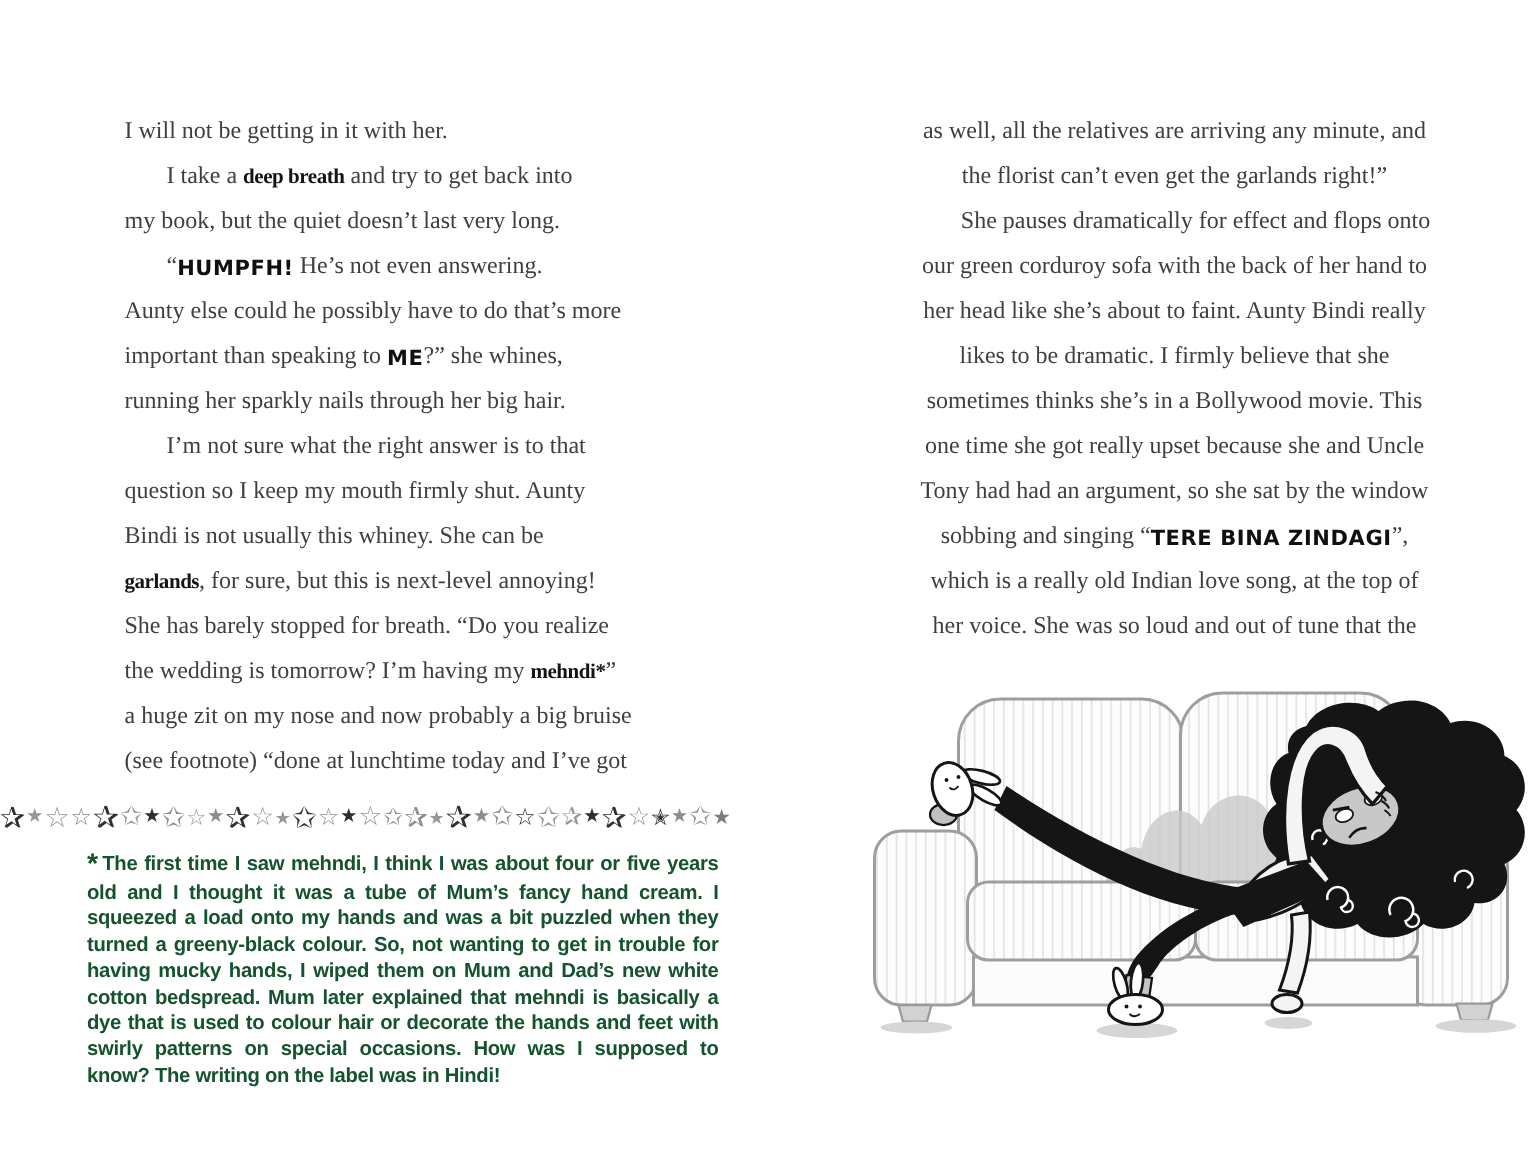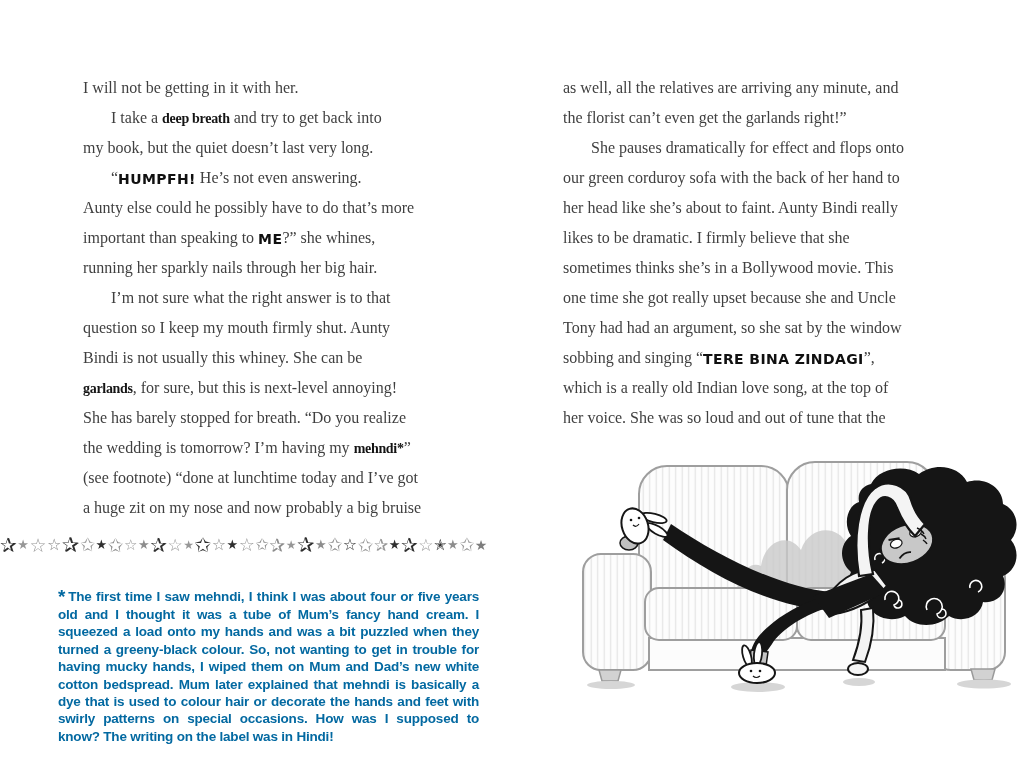--- a/index.html
+++ b/index.html
@@ -2,41 +2,41 @@
 <html><head>
 <meta charset="utf-8">
 <style>
   html,body{margin:0;padding:0;background:#ffffff;}
   .spread{
     position:relative;width:1024px;height:779px;background:#ffffff;
     font-family:"Liberation Serif",serif;color:#3f3f3f;overflow:hidden;
   }
   .text-col{position:absolute;top:73px;font-size:16px;line-height:30px;}
   .left-col{left:59px;width:425px;margin-left:24px;}
-  .right-col{left:563px;width:400px;}
+  .right-col{left:583px;width:400px;text-align:center;}
   .line{white-space:nowrap;height:30px;}
   .line.indent{padding-left:28px;}
   .seg-b{
     font-family:Liberation Serif, serif;font-weight:700;color:#141414;
     font-size:14px;letter-spacing:-0.3px;line-height:1;
   }
   .seg-big{
     font-family:"DejaVu Sans",sans-serif;font-weight:800;color:#101010;
     font-size:14px;letter-spacing:0.4px;line-height:1;vertical-align:-1px;
   }
   .star-divider{
     position:absolute;left:0;top:529px;width:532px;height:32px;
     white-space:nowrap;overflow:hidden;letter-spacing:0.5px;line-height:30px;
     font-family:"DejaVu Sans",sans-serif;
   }
   .star-divider span{display:inline-block;vertical-align:middle;}
   .footnote{
-    position:absolute;left:58px;top:587px;width:421px;
+    position:absolute;left:58px;top:567px;width:421px;
     font-family:"Liberation Sans",sans-serif;font-weight:700;
-    font-size:13.5px;line-height:17.4px;color:#0369a1;
+    font-size:13.5px;line-height:17.4px;color:#14532d;
     text-align:justify;letter-spacing:-0.2px;
   }
   .footnote .fn-star{font-size:19px;line-height:1;vertical-align:-2px;padding-right:3px;}
   .illustration{position:absolute;left:575px;top:440px;width:449px;height:339px;}
 </style>
 </head>
 <body>
 
 <div class="spread">
 
@@ -47,22 +47,22 @@
       <div class="line indent"><span>“</span><span class="seg-big">HUMPFH!</span><span> He’s not even answering.</span></div>
       <div class="line"><span>Aunty else could he possibly have to do that’s more</span></div>
       <div class="line"><span>important than speaking to </span><span class="seg-big">ME</span><span>?” she whines,</span></div>
       <div class="line"><span>running her sparkly nails through her big hair.</span></div>
       <div class="line indent"><span>I’m not sure what the right answer is to that</span></div>
       <div class="line"><span>question so I keep my mouth firmly shut. Aunty</span></div>
       <div class="line"><span>Bindi is not usually this whiney. She can be</span></div>
       <div class="line"><span class="seg-b">garlands</span><span>, for sure, but this is next-level annoying!</span></div>
       <div class="line"><span>She has barely stopped for breath. “Do you realize</span></div>
       <div class="line"><span>the wedding is tomorrow? I’m having my </span><span class="seg-b">mehndi*</span><span>”</span></div>
+      <div class="line"><span>a huge zit on my nose and now probably a big bruise</span></div>
       <div class="line"><span>(see footnote) “done at lunchtime today and I’ve got</span></div>
-      <div class="line"><span>a huge zit on my nose and now probably a big bruise</span></div>
     </div>
 
   <div class="star-divider"><span style="color: rgb(46, 46, 46); font-size: 20px;">✰</span><span style="color: rgb(151, 151, 151); font-size: 13px;">★</span><span style="color: rgb(151, 151, 151); font-size: 19px;">☆</span><span style="color: rgb(134, 134, 134); font-size: 16px;">☆</span><span style="color: rgb(46, 46, 46); font-size: 21px;">✰</span><span style="color: rgb(151, 151, 151); font-size: 18px;">✩</span><span style="color: rgb(46, 46, 46); font-size: 13px;">★</span><span style="color: rgb(141, 141, 141); font-size: 19px;">✩</span><span style="color: rgb(151, 151, 151); font-size: 15px;">☆</span><span style="color: rgb(141, 141, 141); font-size: 13px;">★</span><span style="color: rgb(46, 46, 46); font-size: 20px;">✰</span><span style="color: rgb(151, 151, 151); font-size: 17px;">☆</span><span style="color: rgb(151, 151, 151); font-size: 12px;">★</span><span style="color: rgb(46, 46, 46); font-size: 20px;">✩</span><span style="color: rgb(141, 141, 141); font-size: 16px;">☆</span><span style="color: rgb(46, 46, 46); font-size: 13px;">★</span><span style="color: rgb(151, 151, 151); font-size: 18px;">☆</span><span style="color: rgb(141, 141, 141); font-size: 16px;">✩</span><span style="color: rgb(141, 141, 141); font-size: 19px;">✰</span><span style="color: rgb(151, 151, 151); font-size: 12px;">★</span><span style="color: rgb(46, 46, 46); font-size: 21px;">✰</span><span style="color: rgb(141, 141, 141); font-size: 13px;">★</span><span style="color: rgb(141, 141, 141); font-size: 18px;">✩</span><span style="color: rgb(46, 46, 46); font-size: 16px;">☆</span><span style="color: rgb(151, 151, 151); font-size: 19px;">✩</span><span style="color: rgb(151, 151, 151); font-size: 17px;">✰</span><span style="color: rgb(46, 46, 46); font-size: 13px;">★</span><span style="color: rgb(46, 46, 46); font-size: 20px;">✰</span><span style="color: rgb(151, 151, 151); font-size: 17px;">☆</span><span style="color: rgb(46, 46, 46); font-size: 15px;">✭</span><span style="color: rgb(141, 141, 141); font-size: 13px;">★</span><span style="color: rgb(151, 151, 151); font-size: 18px;">✩</span><span style="color: rgb(125, 125, 125); font-size: 14px;">★</span></div>
 
   <div class="footnote"><span class="fn-star">*</span><span>The first time I saw mehndi, I think I was about four or five years old and I thought it was a tube of Mum’s fancy hand cream. I squeezed a load onto my hands and was a bit puzzled when they turned a greeny-black colour. So, not wanting to get in trouble for having mucky hands, I wiped them on Mum and Dad’s new white cotton bedspread. Mum later explained that mehndi is basically a dye that is used to colour hair or decorate the hands and feet with swirly patterns on special occasions. How was I supposed to know? The writing on the label was in Hindi!</span></div>
 
   <div class="text-col right-col">
       <div class="line"><span>as well, all the relatives are arriving any minute, and</span></div>
       <div class="line"><span>the florist can’t even get the garlands right!”</span></div>
       <div class="line indent"><span>She pauses dramatically for effect and flops onto</span></div>

